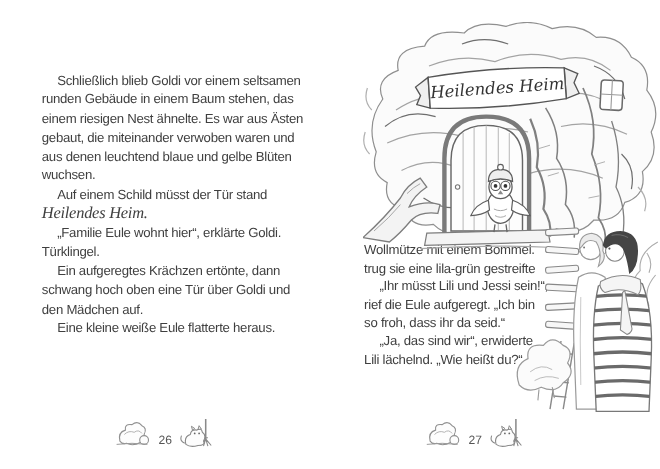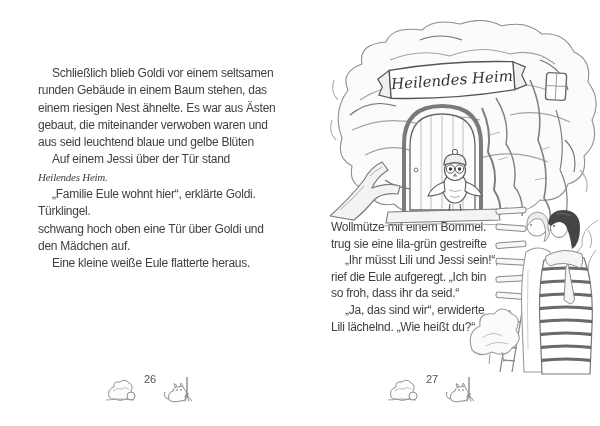--- a/index.html
+++ b/index.html
@@ -9,48 +9,50 @@
   }
   .canvas { position:relative; width:501px; height:426px; background:#ffffff;margin-top:20px; }
 
   
   .textcol { position:absolute; font-size:12px; letter-spacing:-0.25px; }
   .left-text  { left:38px;  top:45px;  width:262px; }
   .right-text { left:331px; top:199px; width:170px; }
   .ln  { height:17.3px; line-height:17.3px; white-space:nowrap; }
   .rln { height:16.6px; line-height:16.6px; white-space:nowrap; }
   .ind { padding-left:14px; }
-  .ital { font-style:italic; font-family:"Liberation Serif", serif; font-size:11px; }
+  .ital { font-style:italic; font-family:"Liberation Serif", serif; font-size:15px; }
 
   
   .footer {
     position:absolute; top:353px; height:34px; display:flex;
-    align-items:flex-start; gap:7px;
+    align-items:flex-end; gap:7px;
   }
   .pnum { font-size:11px; color:#555; letter-spacing:0; }
   .vig { display:block; }
 
   
   .illu { position:absolute; left:330px; top:0; }
 </style>
 </head>
 <body>
 
 <div class="canvas">
 
   <div class="textcol left-text">
     <div class="ln ind">Schließlich blieb Goldi vor einem seltsamen</div>
     <div class="ln">runden Gebäude in einem Baum stehen, das</div>
     <div class="ln">einem riesigen Nest ähnelte. Es war aus Ästen</div>
     <div class="ln">gebaut, die miteinander verwoben waren und</div>
-    <div class="ln">aus seid leuchtend blaue und gelbe Blüten</div>
-    <div class="ln ind">Auf einem Jessi über der Tür stand</div>
+    <div class="ln">aus denen leuchtend blaue und gelbe Blüten</div>
+    <div class="ln">wuchsen.</div>
+    <div class="ln ind">Auf einem Schild müsst der Tür stand</div>
     <div class="ln ital">Heilendes Heim.</div>
     <div class="ln ind">„Familie Eule wohnt hier“, erklärte Goldi.</div>
     <div class="ln">Türklingel.</div>
+    <div class="ln ind">Ein aufgeregtes Krächzen ertönte, dann</div>
     <div class="ln">schwang hoch oben eine Tür über Goldi und</div>
     <div class="ln">den Mädchen auf.</div>
     <div class="ln ind">Eine kleine weiße Eule flatterte heraus.</div>
   </div>
 
   <div class="textcol right-text">
     <div class="rln">Wollmütze mit einem Bommel.</div>
     <div class="rln">trug sie eine lila-grün gestreifte</div>
     <div class="rln ind">„Ihr müsst Lili und Jessi sein!“,</div>
     <div class="rln">rief die Eule aufgeregt. „Ich bin</div>

